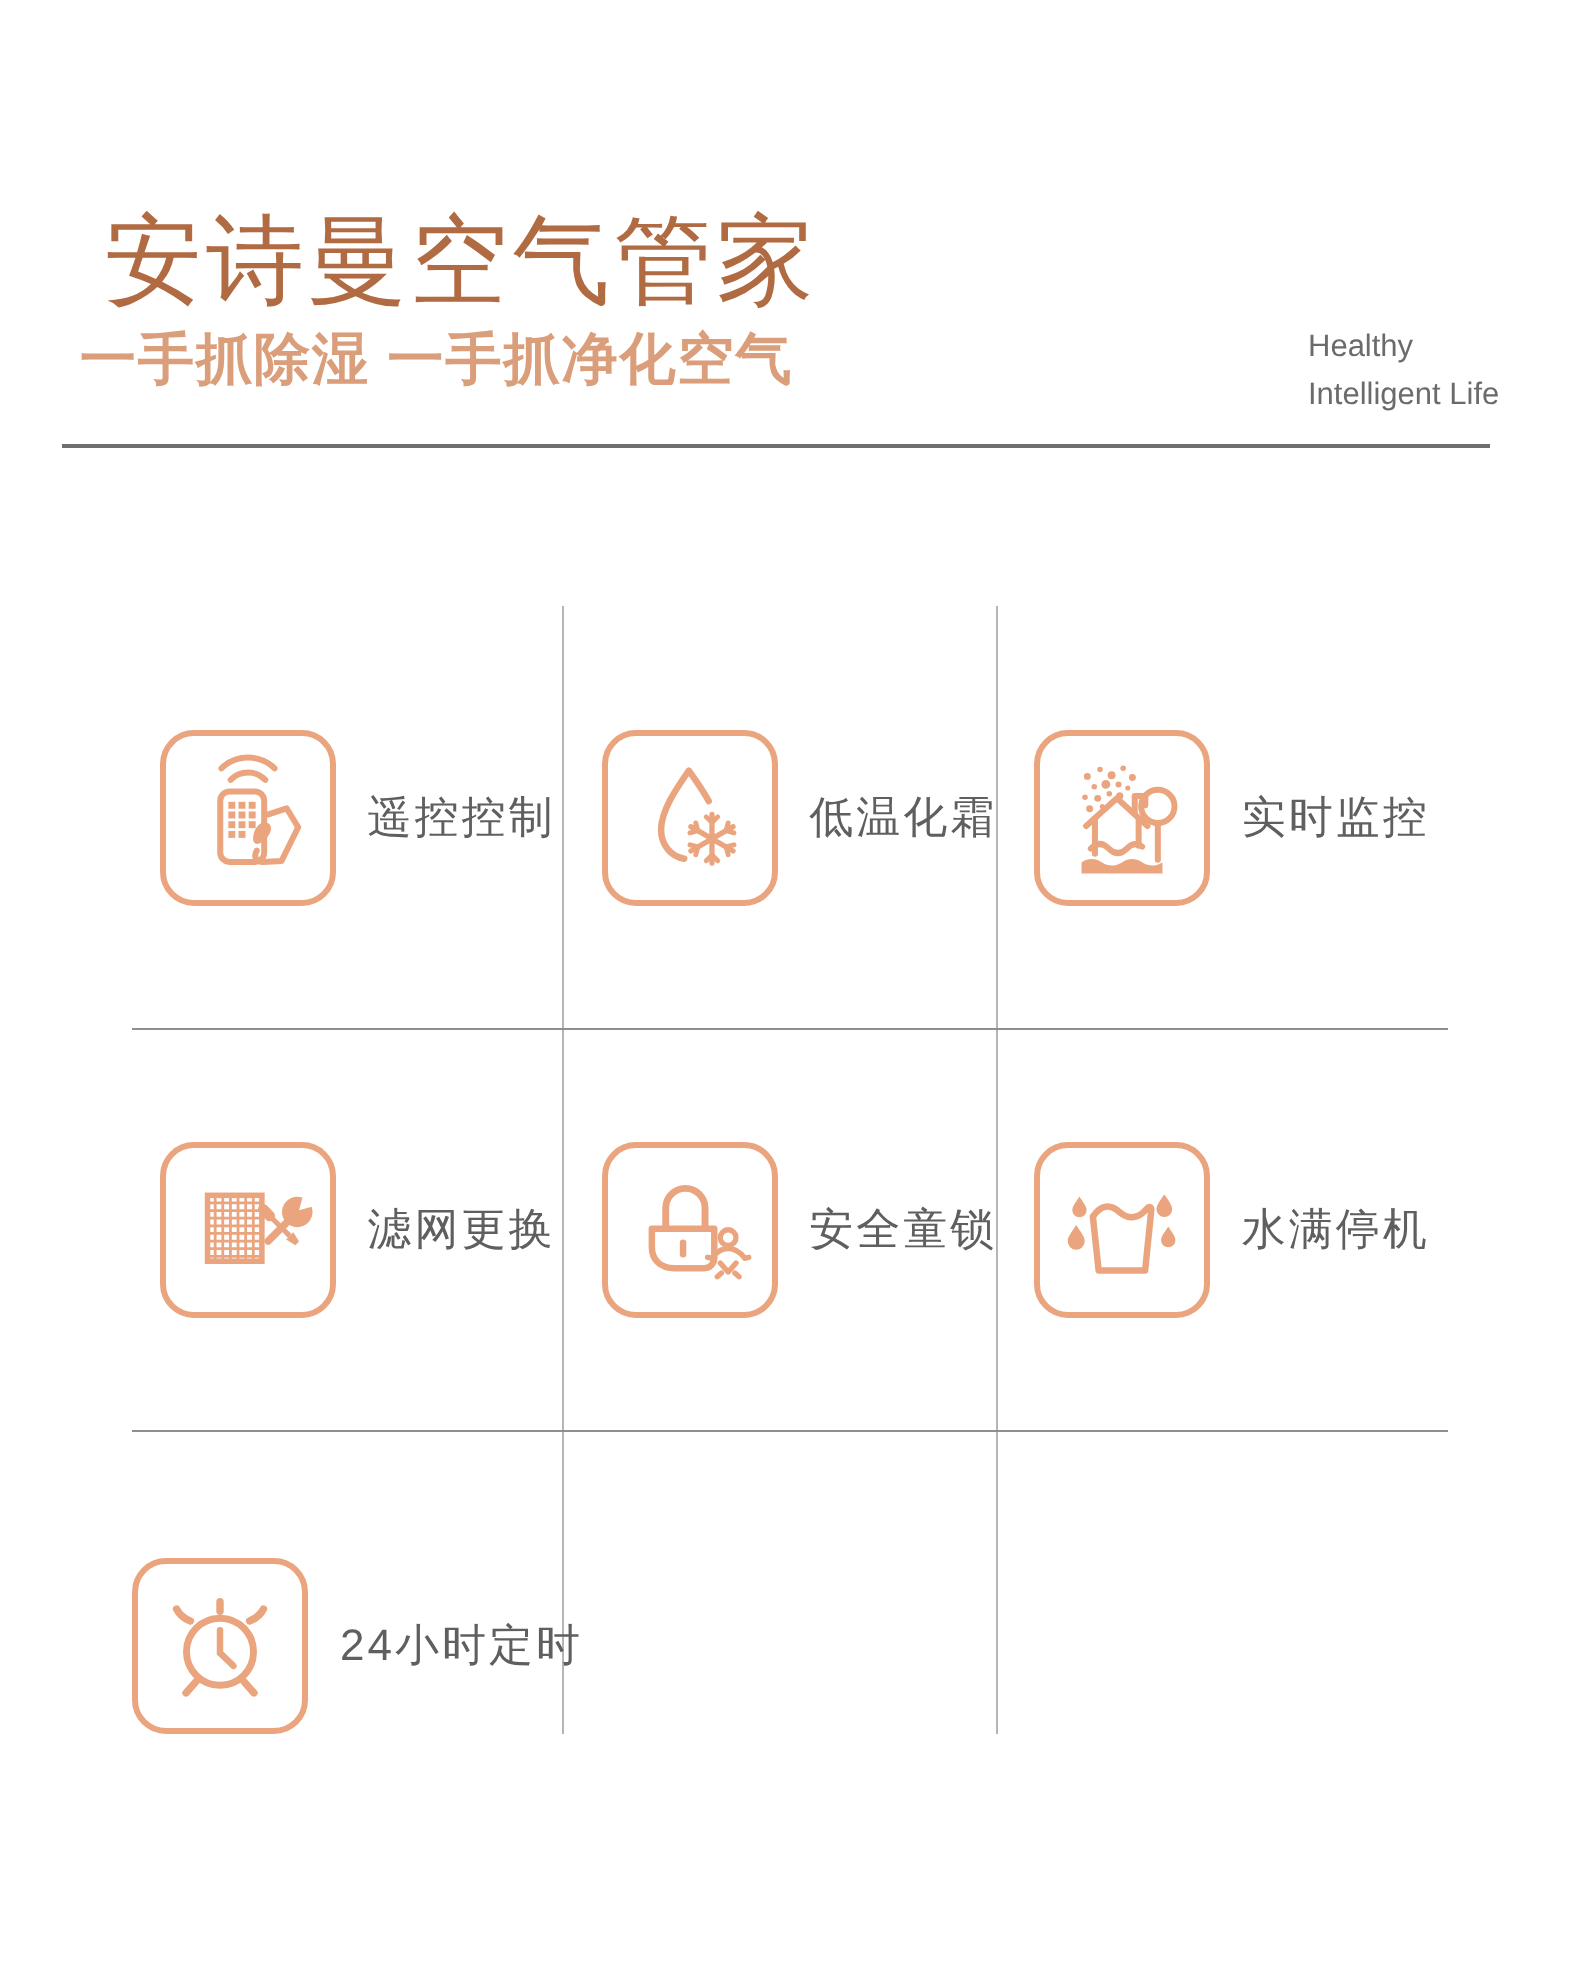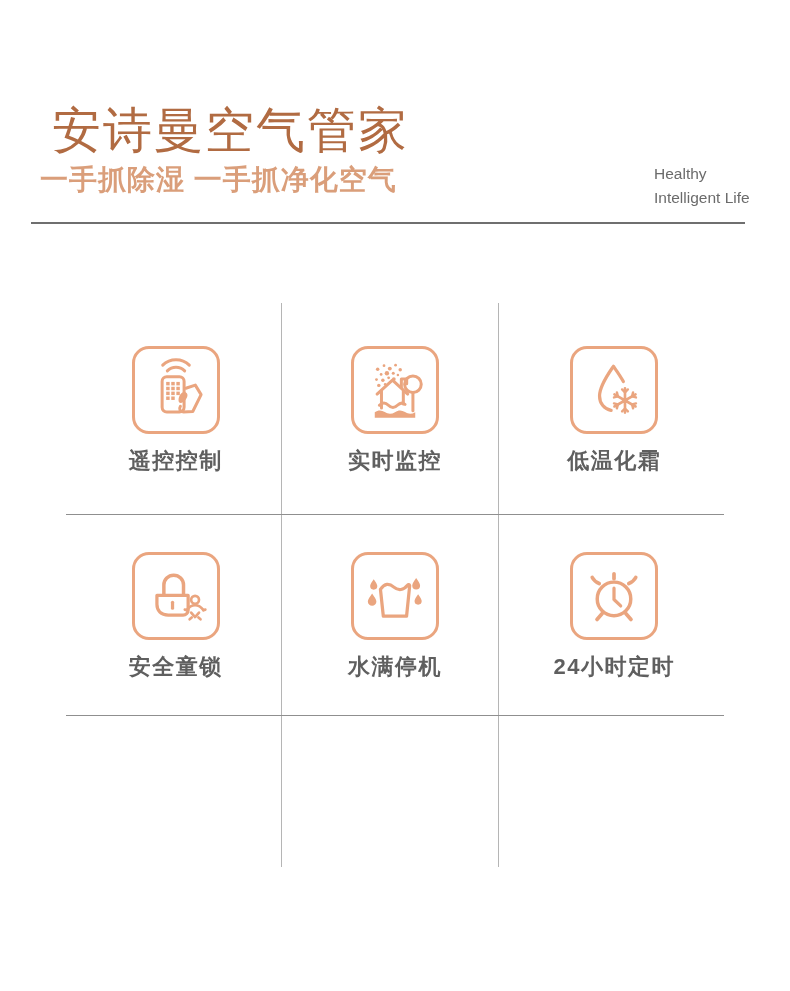--- a/index.html
+++ b/index.html
@@ -29,21 +29,21 @@
     position:absolute;left:31px;top:222px;width:714px;height:2px;background:var(--header-rule);
   }
   .vline{position:absolute;top:303px;height:564px;width:1px;background:var(--grid-rule-v);}
   .vline.v1{left:281px;} .vline.v2{left:498px;}
   .hline{position:absolute;left:66px;width:658px;height:1px;background:var(--grid-rule-h);}
   .hline.h1{top:514px;} .hline.h2{top:715px;}
   .feature-grid{
     position:absolute;left:66px;top:303px;width:658px;height:627px;
     display:grid;grid-template-columns:repeat(3,1fr);grid-template-rows:211px 201px 215px;
   }
-  .cell{display:flex;flex-direction:column;align-items:center;justify-content:center;gap:16px;font-weight:bold;}
+  .cell{display:flex;flex-direction:row;align-items:center;justify-content:center;gap:16px;}
   .icon-box{
     width:88px;height:88px;border:3px solid var(--icon);border-radius:17px;
     display:flex;align-items:center;justify-content:center;color:var(--icon);flex:0 0 auto;
   }
   .icon-box svg{width:74px;height:74px;display:block;}
   .feature-label{
     font-size:22px;color:var(--label);letter-spacing:1.5px;white-space:nowrap;line-height:1;
   }
 </style>
 </head>
@@ -83,20 +83,33 @@
           <rect x="23.5" y="33.4" width="3" height="3"></rect>
             <rect x="27.9" y="33.4" width="3" height="3"></rect>
             <rect x="32.3" y="33.4" width="3" height="3"></rect>
           <rect x="23.5" y="37.6" width="3" height="3"></rect>
             <rect x="27.9" y="37.6" width="3" height="3"></rect>
           <path d="M34.2 40.5c.3-4.6 3.8-7.8 6.4-6.3 2.6 1.5 1.2 5.6-2.3 8.1-2.6 1.9-4.4.6-4.1-1.8z"></path>
         </g>
       </svg>
     </div>
     <div class="feature-label">遥控控制</div>
+  </div>
+
+  <div class="cell">
+    <div class="icon-box">
+      <svg viewBox="0 0 64 64">
+        <g fill="none" stroke="currentColor" stroke-linecap="round" stroke-linejoin="round">
+          <path stroke-width="2.8" d="M29.5 49.6c-5.8-1-10-5.9-10-12.5 0-8.8 7.6-19.2 12-25.6 2.6 3.7 6 8.4 8.6 13.2"></path>
+          <path stroke-width="2.3" d="M41.5 30.5V51.5M32.4 35.75 50.6 46.25M32.4 46.25 50.6 35.75"></path>
+          <path stroke-width="2.1" d="M41.5 34l2.5-2.5M41.5 34l-2.5-2.5M41.5 48l2.5 2.5M41.5 48l-2.5 2.5M35.4 37.5l-.9-3.4M35.4 37.5l-3.4.9M47.6 44.5l.9 3.4M47.6 44.5l3.4-.9M35.4 44.5l-3.4-.9M35.4 44.5l-.9 3.4M47.6 37.5l3.4.9M47.6 37.5l.9-3.4"></path>
+        </g>
+      </svg>
+    </div>
+    <div class="feature-label">低温化霜</div>
   </div>
 
   <div class="cell">
     <div class="icon-box">
       <svg viewBox="0 0 64 64">
         <g fill="currentColor" stroke="none">
           <circle cx="17" cy="14" r="1.5"></circle>
             <circle cx="22.5" cy="11" r="1.2"></circle>
             <circle cx="27.5" cy="13.5" r="1.7"></circle>
           <circle cx="32.5" cy="10.5" r="1.2"></circle>
@@ -120,35 +133,44 @@
           <path d="M39.2 32.8V44"></path>
           <path d="M18.5 45.2c2.6-2.6 5.2-2.6 7.8 0 2.6 2.6 5.2 2.6 7.8 0 2.2-2.2 4.4-2.5 6.6-.8"></path>
           <circle cx="47.5" cy="27" r="7.2"></circle>
           <path d="M47.5 34.2V50"></path>
         </g>
       </svg>
     </div>
     <div class="feature-label">实时监控</div>
   </div>
 
-  <div class="cell">
-    <div class="icon-box">
-      <svg viewBox="0 0 64 64">
-        <g fill="none" stroke="currentColor" stroke-linecap="round" stroke-linejoin="round">
-          <path stroke-width="2.8" d="M29.5 49.6c-5.8-1-10-5.9-10-12.5 0-8.8 7.6-19.2 12-25.6 2.6 3.7 6 8.4 8.6 13.2"></path>
-          <path stroke-width="2.3" d="M41.5 30.5V51.5M32.4 35.75 50.6 46.25M32.4 46.25 50.6 35.75"></path>
-          <path stroke-width="2.1" d="M41.5 34l2.5-2.5M41.5 34l-2.5-2.5M41.5 48l2.5 2.5M41.5 48l-2.5 2.5M35.4 37.5l-.9-3.4M35.4 37.5l-3.4.9M47.6 44.5l.9 3.4M47.6 44.5l3.4-.9M35.4 44.5l-3.4-.9M35.4 44.5l-.9 3.4M47.6 37.5l3.4.9M47.6 37.5l.9-3.4"></path>
-        </g>
-      </svg>
-    </div>
-    <div class="feature-label">低温化霜</div>
-  </div>
-
-
-
+
+
+  <div class="cell">
+    <div class="icon-box">
+      <svg viewBox="0 0 64 64">
+        <g fill="none" stroke="currentColor">
+          <rect x="14.5" y="17" width="23.5" height="28.5" stroke-width="2.4"></rect>
+          <path stroke-width="1.2" d="M17.8 17V45.5M21.1 17V45.5M24.4 17V45.5M27.7 17V45.5M31 17V45.5M34.3 17V45.5M14.5 20.3H38M14.5 23.6H38M14.5 26.9H38M14.5 30.2H38M14.5 33.5H38M14.5 36.8H38M14.5 40.1H38M14.5 43.4H38"></path>
+        </g>
+        <g fill="currentColor" stroke="none">
+          <g transform="rotate(-45 46.5 31)">
+            <rect x="44.2" y="17.5" width="4.6" height="8.6" rx="2.3"></rect>
+            <rect x="45.4" y="25.5" width="2.2" height="10.5"></rect>
+            <path d="M44.3 36h4.4l-1.1 4.6h-2.2z"></path>
+          </g>
+          <g transform="rotate(45 46.5 31)">
+            <path d="M43.7 15.4A6.6 6.6 0 1 0 49.3 15.4L46.5 20.3Z"></path>
+            <rect x="44.9" y="24.8" width="3.2" height="16" rx="1.6"></rect>
+          </g>
+        </g>
+      </svg>
+    </div>
+    <div class="feature-label">滤网更换</div>
+  </div>
 
   <div class="cell">
     <div class="icon-box">
       <svg viewBox="0 0 64 64">
         <g fill="none" stroke="currentColor" stroke-linecap="round" stroke-linejoin="round">
           <path stroke-width="3" d="M21.5 31V22.5a8.5 8.5 0 0 1 17 0V31"></path>
           <path stroke-width="2.8" d="M15.5 31.5h27v12.6a4.4 4.4 0 0 1-4.4 4.4H25.3c-6.3 0-9.8-3.7-9.8-9.3z"></path>
           <path stroke-width="2.8" d="M29 37.5v5"></path>
           <g stroke-width="2.3">
             <circle cx="48.5" cy="35.3" r="3.4"></circle>

